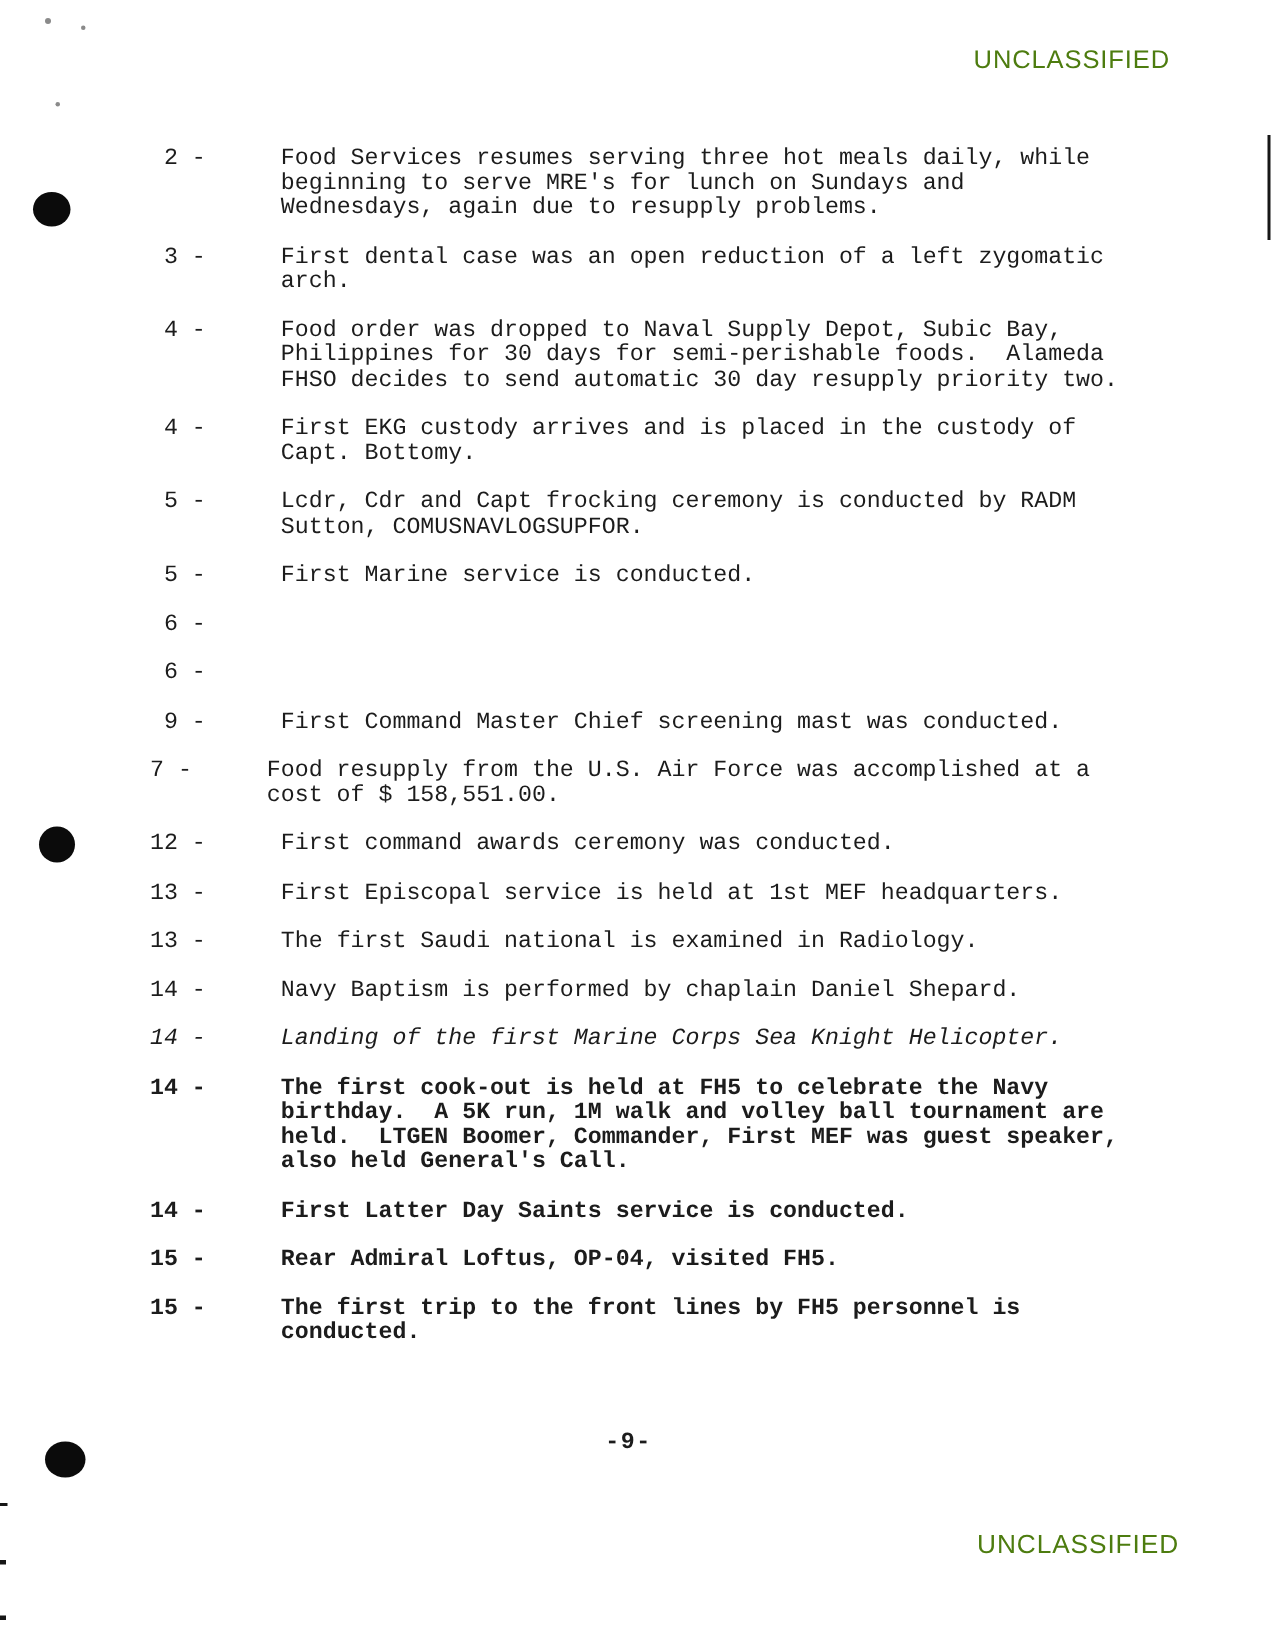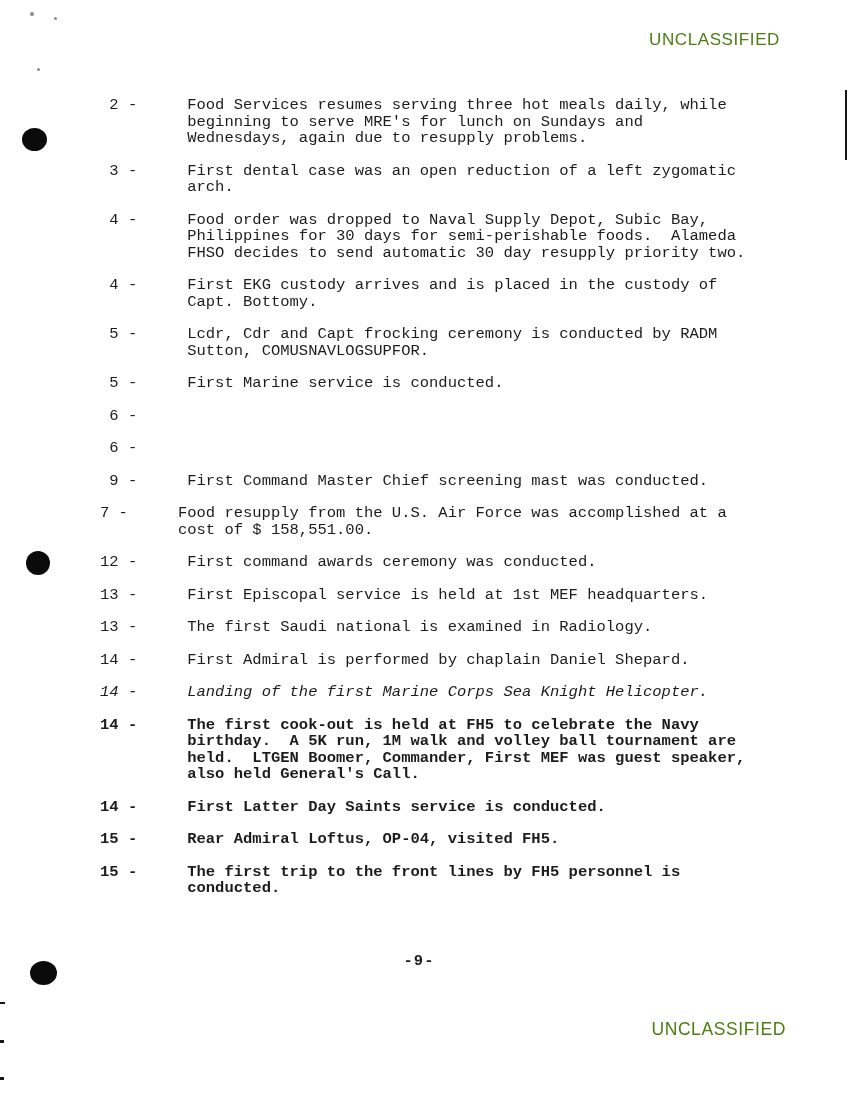--- a/index.html
+++ b/index.html
@@ -108,21 +108,21 @@
     <div class="entry">
     <span class="entry-day">13 -</span>
     <div class="entry-text">First Episcopal service is held at 1st MEF headquarters.</div>
   </div>
     <div class="entry">
     <span class="entry-day">13 -</span>
     <div class="entry-text">The first Saudi national is examined in Radiology.</div>
   </div>
     <div class="entry">
     <span class="entry-day">14 -</span>
-    <div class="entry-text">First Admiral is performed by chaplain Daniel Shepard.</div>
+    <div class="entry-text">Navy Baptism is performed by chaplain Daniel Shepard.</div>
   </div>
     <div class="entry italic">
     <span class="entry-day">14 -</span>
     <div class="entry-text">Landing of the first Marine Corps Sea Knight Helicopter.</div>
   </div>
     <div class="entry bold">
     <span class="entry-day">14 -</span>
     <div class="entry-text">The first cook-out is held at FH5 to celebrate the Navy
 birthday.  A 5K run, 1M walk and volley ball tournament are
 held.  LTGEN Boomer, Commander, First MEF was guest speaker,

